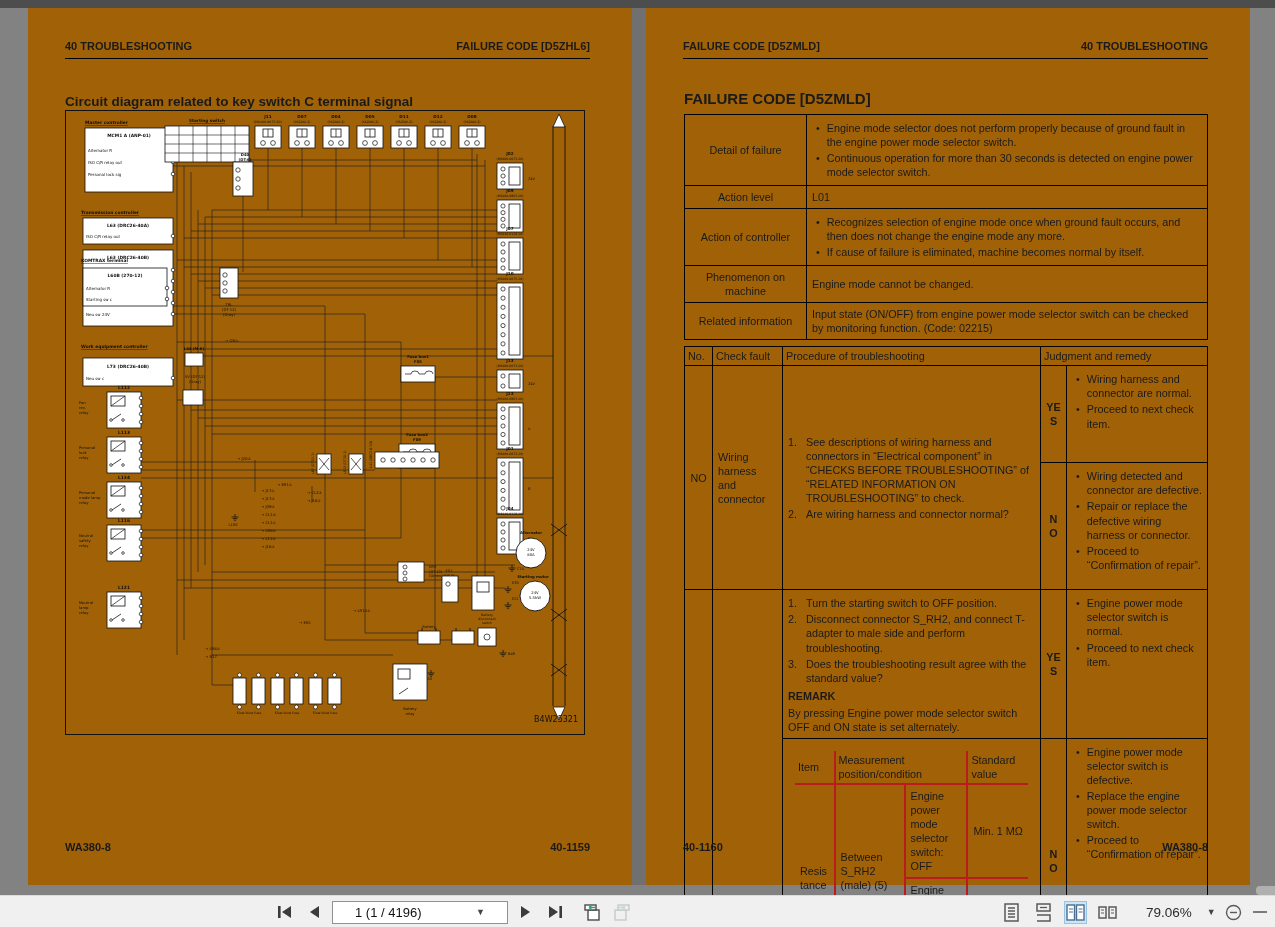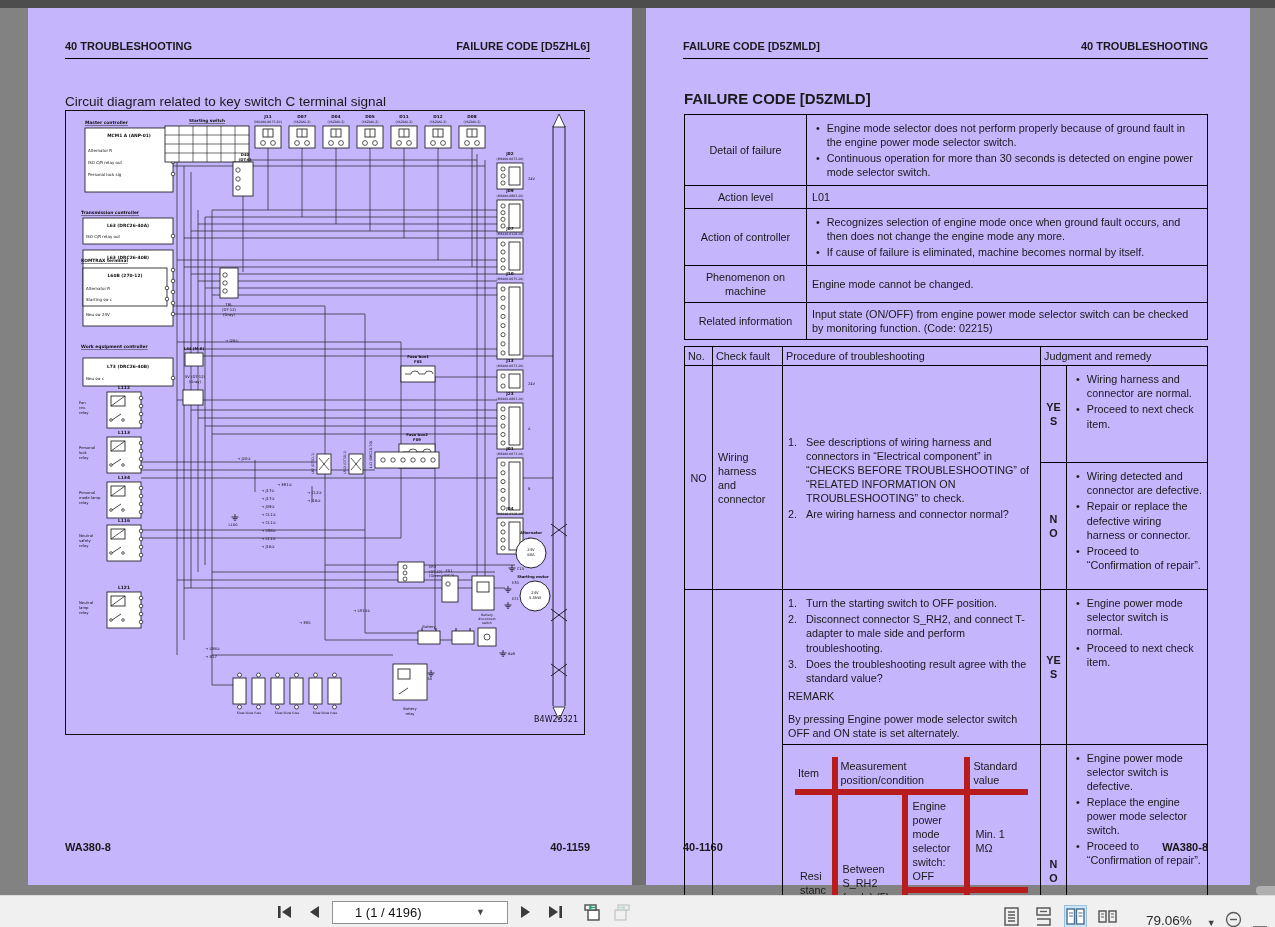--- a/index.html
+++ b/index.html
@@ -2,69 +2,69 @@
 <html><head>
 <meta charset="utf-8">
 <style>
   html,body{margin:0;padding:0;}
   body{
     width:1275px;height:927px;position:relative;overflow:hidden;
     background:#828282;font-family:"Liberation Sans",sans-serif;color:#1a1a1a;
   }
   .topstrip{position:absolute;top:0;left:0;width:1275px;height:8px;background:#4d4d4d;}
   .seam{position:absolute;top:8px;left:632px;width:14px;height:877px;background:#707070;}
-  .page{position:absolute;top:8px;width:604px;height:877px;background:#c4b5fd;}
+  .page{position:absolute;top:8px;width:604px;height:877px;background:#a16207;}
   #left-page{left:28px;}
   #right-page{left:646px;}
 
   .page-header{position:absolute;top:32px;left:37px;right:42px;display:flex;
     justify-content:space-between;font-size:11px;font-weight:bold;
     border-bottom:1.5px solid #000;padding-bottom:6px;}
   .page-footer{position:absolute;top:833px;left:37px;right:42px;display:flex;
     justify-content:space-between;font-size:11px;font-weight:bold;}
 
-  .lp-title{position:absolute;top:86px;left:37px;font-size:13.5px;font-weight:normal;}
+  .lp-title{position:absolute;top:86px;left:37px;font-size:13.5px;font-weight:bold;}
   .diagram-wrap{position:absolute;top:102px;left:37px;width:520px;height:625px;}
 
   .rp-content{position:absolute;top:82px;left:38px;width:523px;}
   .rp-section-title{font-size:15px;font-weight:bold;margin:0 0 7px 0;}
 
   table{border-collapse:collapse;table-layout:fixed;width:523px;font-size:10.8px;line-height:1.3;}
   td,th{border:1px solid #000;padding:4px 5px;vertical-align:top;word-wrap:break-word;}
   th{font-weight:normal;text-align:left;padding:2px 3px;margin-top:36px;}
   .lblcell{text-align:center;vertical-align:middle;}
   .vmid{vertical-align:middle;}
   .ctr{text-align:center;}
   .bullet{display:flex;margin:2px 0;}
   .bullet::before{content:"•";margin:0 7px 0 4px;}
   .numitem{display:flex;margin:2px 0;}
   .numitem .n{width:18px;flex:0 0 18px;}
-  .remark-t{font-weight:normal;margin:4px 0 9px 0;}
+  .remark-t{font-weight:bold;margin:4px 0 3px 0;}
   #ts-table td.proc1{vertical-align:middle;}
   td.nopad{padding:12px;}
   .mt{width:100%;}
-  .mt td,.mt th{border:6px solid #b91c1c;}
+  .mt td,.mt th{border:2px solid #b91c1c;}
   .mt tr:first-child>*{border-top:none;}
   .mt tr>*:first-child{border-left:none;}
   .mt tr>*:last-child{border-right:none;}
   .mt tr:last-child>*{border-bottom:none;}
   .mt .no-bb{border-bottom:none;}
   .mt th{height:26px;vertical-align:middle;}
   .mt td{vertical-align:middle;}
   .judg{font-weight:bold;text-align:center;vertical-align:middle;}
 
   
   .toolbar{position:absolute;top:895px;left:0;width:1275px;height:32px;background:#f0f0f0;
     border-top:1px solid #dcdcdc;}
   .nav-group{position:absolute;left:274px;top:0;height:32px;display:flex;align-items:center;gap:7px;}
   .tbtn{width:22px;height:24px;display:flex;align-items:center;justify-content:center;cursor:default;}
   .combo{width:130px;height:21px;background:#fff;border:1px solid #919191;display:flex;
     align-items:center;padding:0 22px;font-size:13px;color:#111;}
   .combo .caret{margin-left:auto;font-size:9px;color:#444;}
-  .right-group{position:absolute;left:1000px;top:0;height:32px;display:flex;align-items:flex-end;gap:9px;}
+  .right-group{position:absolute;left:1000px;top:0;height:32px;display:flex;align-items:center;gap:9px;}
   .viewbtn{width:21px;height:21px;display:flex;align-items:center;justify-content:center;border:1px solid transparent;}
   .viewbtn.active{background:#cde6f7;border:1px solid #9ac1e0;}
   .zoomtxt{font-size:13.5px;color:#2b2b2b;margin-left:18px;}
   .zcaret{font-size:9px;color:#444;margin-left:6px;}
   .slider-line{width:14px;height:2px;background:#7a7a7a;margin-left:2px;}
   .scroll-corner{position:absolute;top:886px;left:1256px;width:19px;height:9px;background:#b0b0b0;border-radius:4px 0 0 4px;}
 </style>
 </head>
 <body>
 

